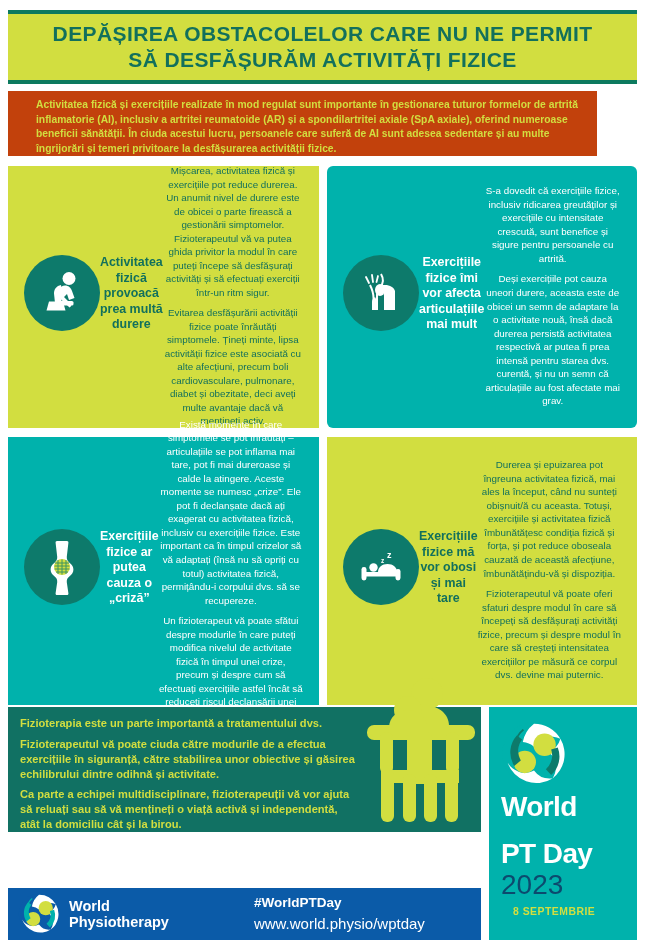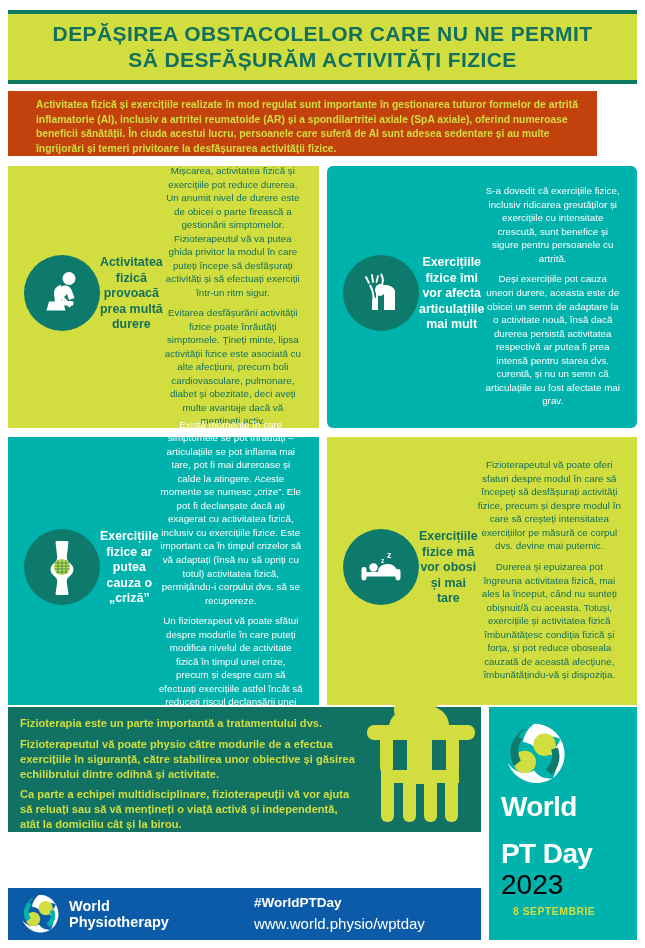--- a/index.html
+++ b/index.html
@@ -126,21 +126,21 @@
   .wptd-mark { width: 66px; height: 66px; margin-bottom: 6px; }
   .wptd-world, .wptd-ptday {
     color: #ffffff;
     font-weight: bold;
     font-size: 28px;
     line-height: 1.0;
     letter-spacing: -0.6px;
   }
   .wptd-ptday { margin-top: 19px; }
   .wptd-year {
-    color: #000000;
+    color: #0c4a6e;
     font-size: 28px;
     font-weight: normal;
     line-height: 1.05;
     letter-spacing: 0px;
     margin-top: 2px;
   }
   .wptd-date {
     color: #d2de40;
     font-size: 10.4px;
     font-weight: bold;
@@ -254,28 +254,28 @@
         <text x="25" y="18" font-family="Liberation Sans, sans-serif" font-size="6.5" font-weight="bold" fill="#fff">z</text>
         <circle cx="17.5" cy="22.5" r="4.2" fill="#fff"></circle>
         <path d="M22 27c0-4.5 4-8 9.5-8s9.5 3.5 9.5 8z" fill="#fff"></path>
         <rect x="8" y="27" width="34" height="4.6" rx="1" fill="#fff"></rect>
         <rect x="5.5" y="22" width="5" height="13.5" rx="2.4" fill="#fff"></rect>
         <rect x="39.5" y="24" width="5" height="11.5" rx="2.4" fill="#fff"></rect>
       </svg>
     </div>
     <div class="card-title">Exercițiile fizice mă vor obosi și mai tare</div>
     <div class="card-body">
+      <p>Durerea și epuizarea pot îngreuna activitatea fizică, mai ales la început, când nu sunteți obișnuit/ă cu aceasta. Totuși, exercițiile și activitatea fizică îmbunătățesc condiția fizică și forța, și pot reduce oboseala cauzată de această afecțiune, îmbunătățindu-vă și dispoziția.</p>
       <p>Fizioterapeutul vă poate oferi sfaturi despre modul în care să începeți să desfășurați activități fizice, precum și despre modul în care să creșteți intensitatea exercițiilor pe măsură ce corpul dvs. devine mai puternic.</p>
-      <p>Durerea și epuizarea pot îngreuna activitatea fizică, mai ales la început, când nu sunteți obișnuit/ă cu aceasta. Totuși, exercițiile și activitatea fizică îmbunătățesc condiția fizică și forța, și pot reduce oboseala cauzată de această afecțiune, îmbunătățindu-vă și dispoziția.</p>
     </div>
   </div>
 
   <div class="summary">
     <p>Fizioterapia este un parte importantă a tratamentului dvs.</p>
-    <p>Fizioterapeutul vă poate physio către modurile de a efectua exercițiile în siguranță, către stabilirea unor obiective și găsirea echilibrului dintre odihnă și activitate.</p>
+    <p>Fizioterapeutul vă poate ciuda către modurile de a efectua exercițiile în siguranță, către stabilirea unor obiective și găsirea echilibrului dintre odihnă și activitate.</p>
     <p>Ca parte a echipei multidisciplinare, fizioterapeuții vă vor ajuta să reluați sau să vă mențineți o viață activă și independentă, atât la domiciliu cât și la birou.</p>
     <svg class="summary-figure" viewBox="0 0 110 160">
       <circle cx="60" cy="24" r="16" fill="#d2de40"></circle>
       <path d="M38 56c0-12 10-20 22-20s22 8 22 20z" fill="#d2de40"></path>
       <circle cx="41" cy="40" r="14" fill="#d2de40"></circle>
       <path d="M22 58c0-11 8.5-18 19-18s19 7 19 18z" fill="#d2de40"></path>
       <rect x="0" y="55" width="108" height="15" rx="7" fill="#d2de40"></rect>
       <rect x="40" y="62" width="25" height="52" rx="4" fill="#d2de40"></rect>
       <rect x="13" y="62" width="13" height="42" rx="6" fill="#d2de40"></rect>
       <rect x="79" y="62" width="13" height="42" rx="6" fill="#d2de40"></rect>

